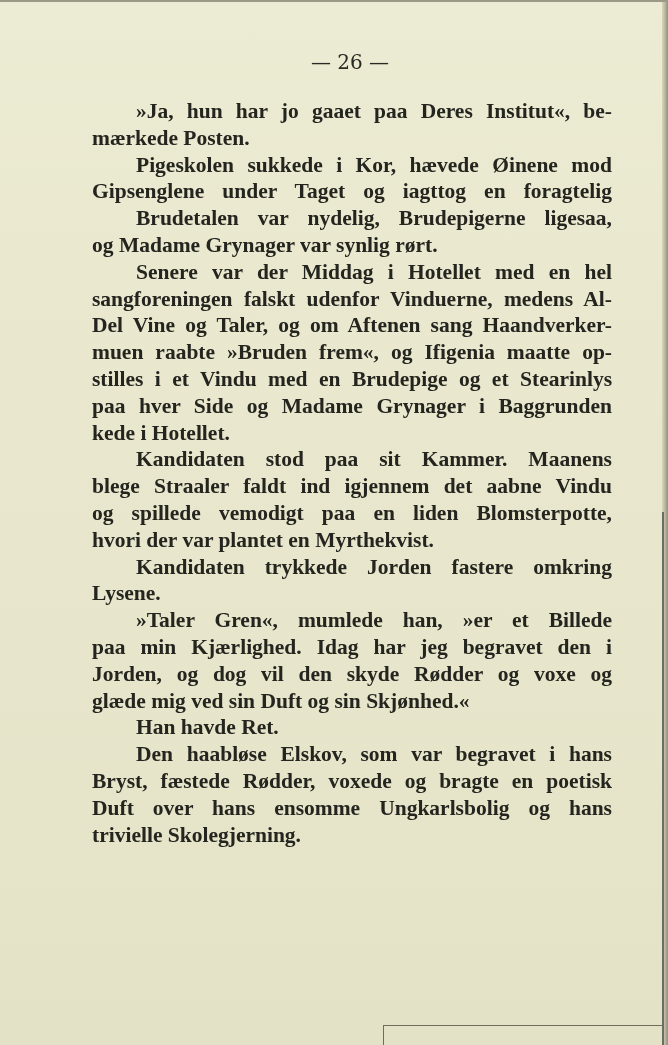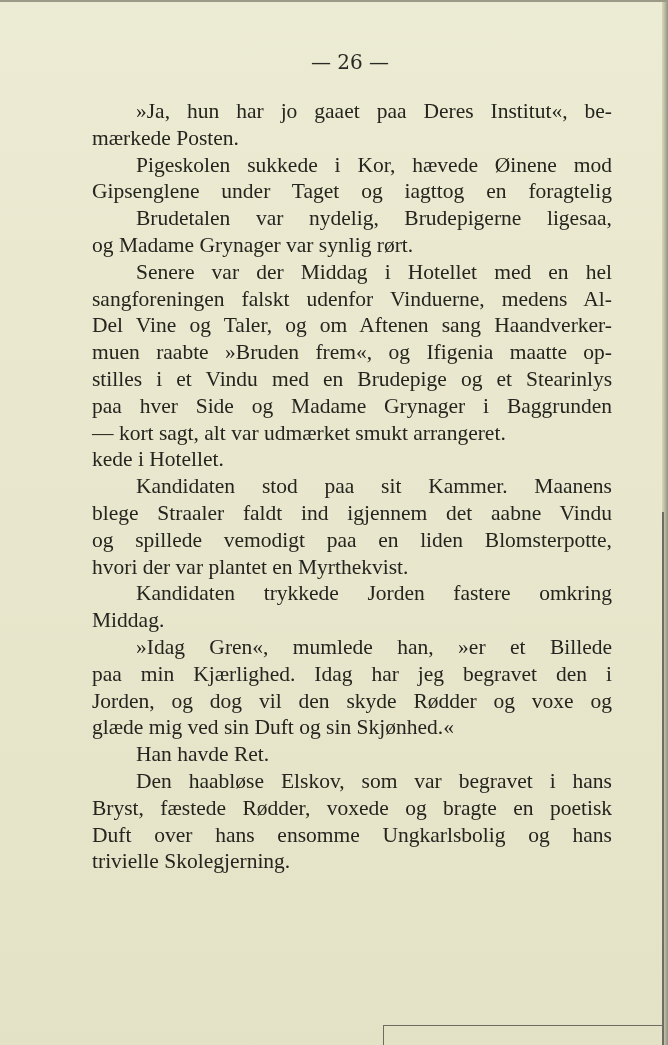--- a/index.html
+++ b/index.html
@@ -58,20 +58,21 @@
       font-size: 21.5px;
       line-height: 26.8px;
       color: #25251f;
     }
     .line {
       display: block;
       white-space: nowrap;
       text-align: justify;
       text-align-last: justify;
       height: 26.8px;
+      font-weight: bold;
     }
     .line.last {
       text-align-last: left;
     }
     .line.indent {
       padding-left: 44px;
     }
     .bottom-box {
       position: absolute;
       left: 383px;
@@ -95,29 +96,28 @@
     <span class="line indent">Pigeskolen sukkede i Kor, hævede Øinene mod</span>
     <span class="line">Gipsenglene under Taget og iagttog en foragtelig</span>
     <span class="line indent">Brudetalen var nydelig, Brudepigerne ligesaa,</span>
     <span class="line last">og Madame Grynager var synlig rørt.</span>
     <span class="line indent">Senere var der Middag i Hotellet med en hel</span>
     <span class="line">sangforeningen falskt udenfor Vinduerne, medens Al-</span>
     <span class="line">Del Vine og Taler, og om Aftenen sang Haandverker-</span>
     <span class="line">muen raabte »Bruden frem«, og Ifigenia maatte op-</span>
     <span class="line">stilles i et Vindu med en Brudepige og et Stearinlys</span>
     <span class="line">paa hver Side og Madame Grynager i Baggrunden</span>
-    <span class="line last">— kort sagt, alt var udmærket smukt arrangeret.</span>
     <span class="line last">kede i Hotellet.</span>
     <span class="line indent">Kandidaten stod paa sit Kammer. Maanens</span>
     <span class="line">blege Straaler faldt ind igjennem det aabne Vindu</span>
     <span class="line">og spillede vemodigt paa en liden Blomsterpotte,</span>
     <span class="line last">hvori der var plantet en Myrthekvist.</span>
     <span class="line indent">Kandidaten trykkede Jorden fastere omkring</span>
-    <span class="line last">Middag.</span>
-    <span class="line indent">»Idag Gren«, mumlede han, »er et Billede</span>
+    <span class="line last">Lysene.</span>
+    <span class="line indent">»Taler Gren«, mumlede han, »er et Billede</span>
     <span class="line">paa min Kjærlighed. Idag har jeg begravet den i</span>
     <span class="line">Jorden, og dog vil den skyde Rødder og voxe og</span>
     <span class="line last">glæde mig ved sin Duft og sin Skjønhed.«</span>
     <span class="line indent last">Han havde Ret.</span>
     <span class="line indent">Den haabløse Elskov, som var begravet i hans</span>
     <span class="line">Bryst, fæstede Rødder, voxede og bragte en poetisk</span>
     <span class="line">Duft over hans ensomme Ungkarlsbolig og hans</span>
     <span class="line last">trivielle Skolegjerning.</span>
   </div>
 

